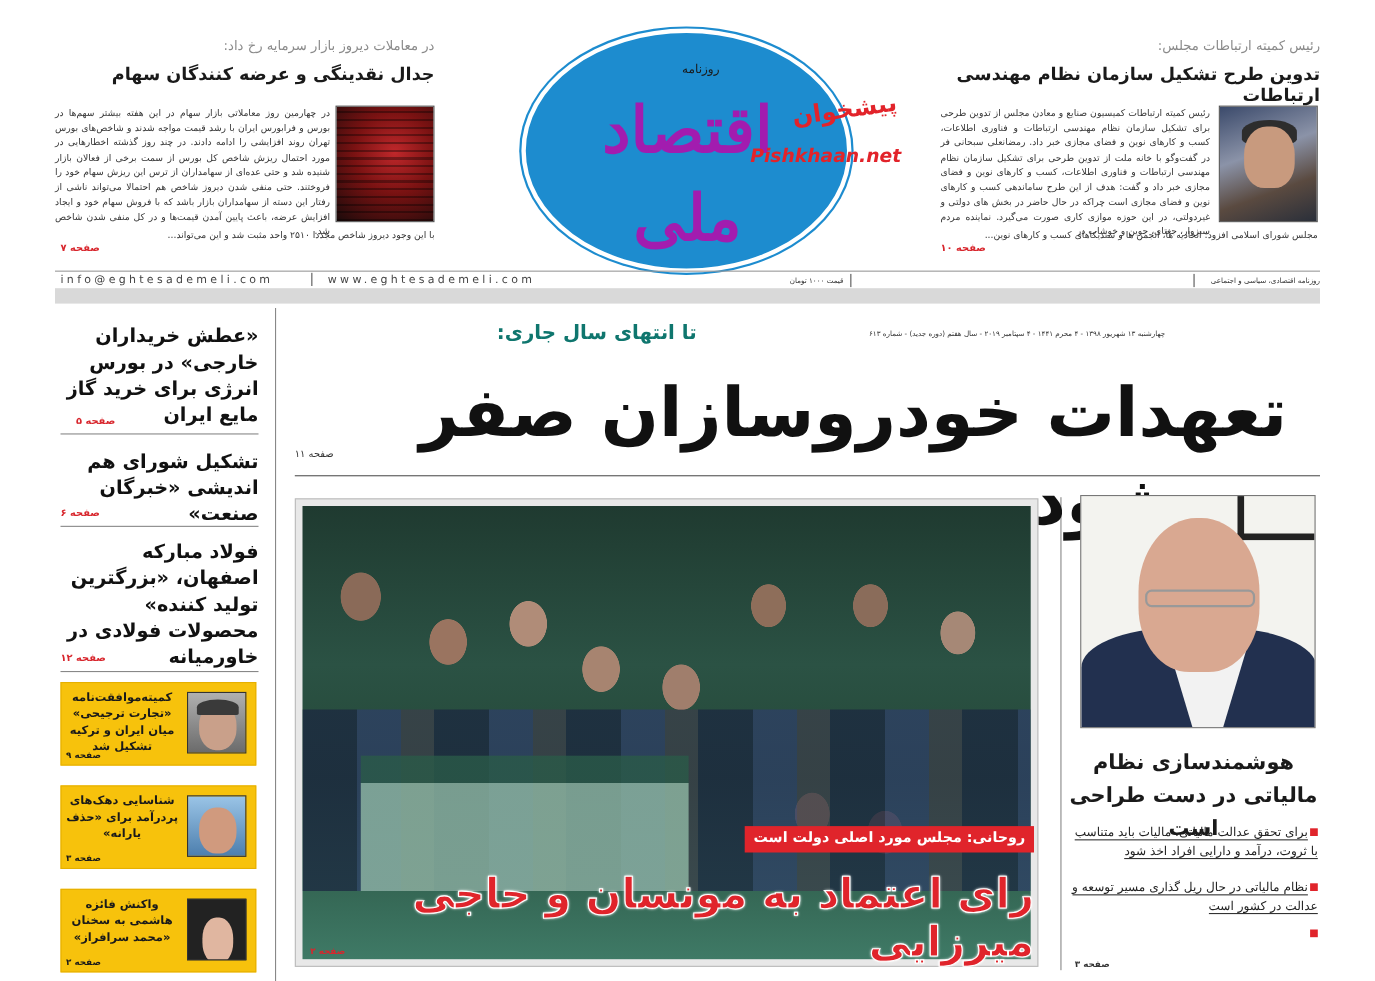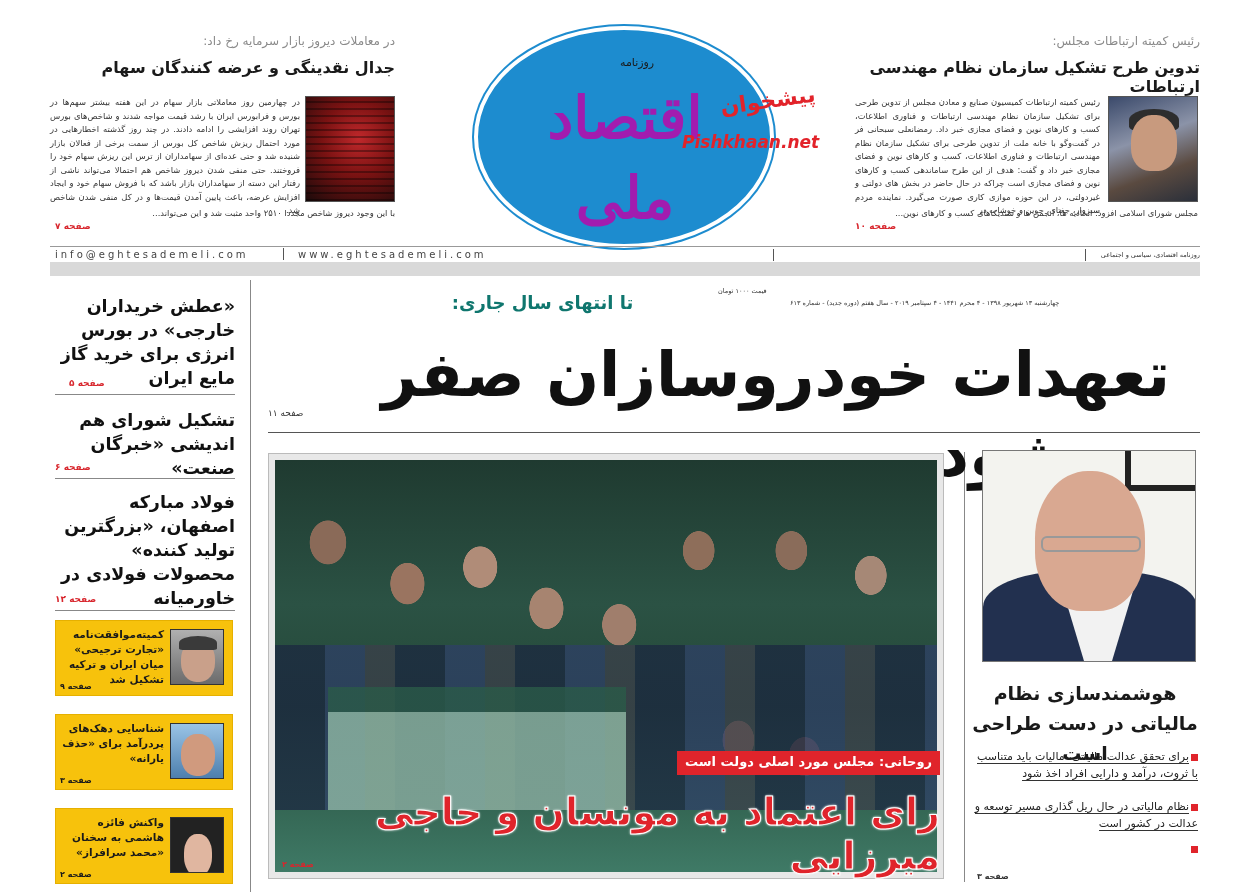--- a/index.html
+++ b/index.html
@@ -35,21 +35,21 @@
   #logo-small { position:absolute; left: 150px; top: 38px; color:#1a1a1a; font-size: 11px; font-weight: normal; }
   #watermark-fa { position:absolute; left: 250px; top: 70px; color: #e2232a; font-size: 22px; font-weight: bold; transform: rotate(-8deg); }
   #watermark-en { position:absolute; left: 212px; top: 114px; color: #e2232a; font-size: 17px; font-weight: bold; font-style: italic; direction: ltr; }
 
   
   #infobar { left: 50px; top: 246px; width: 1150px; height: 20px; border-top: 1px solid #999; }
   #infobar-shade { left: 50px; top: 262px; width: 1150px; height: 14px; background: #d9d9d9; }
   #info-email { left: 55px; top: 249px; direction: ltr; font-size: 10px; letter-spacing: 3px; color: #444; }
   #info-sep1 { left: 283px; top: 248px; width: 1px; height: 12px; background: #555; }
   #info-web { left: 298px; top: 249px; direction: ltr; font-size: 10px; letter-spacing: 3px; color: #444; }
-  #info-price { left: 718px; top: 251px; font-size: 6.5px; color: #333; margin-top: 36px; }
+  #info-price { left: 718px; top: 251px; font-size: 6.5px; color: #333; }
   #info-sep2 { left: 773px; top: 249px; width: 1px; height: 12px; background: #555; }
   #info-date { left: 790px; top: 251px; font-size: 6.5px; color: #333; margin-top: 48px; }
   #info-sep3 { left: 1085px; top: 249px; width: 1px; height: 12px; background: #555; }
   #info-paper { right: 50px; top: 251px; font-size: 6.5px; color: #333; }
 
   
   #col-rule { left: 250px; top: 280px; width: 1px; height: 612px; background: #888; }
   #col-rule2 { left: 964px; top: 452px; width: 1px; height: 430px; background: #888; }
 
   
@@ -106,21 +106,21 @@
   #lc2-title { top: 408px; }
   #lc2-page { left: 55px; top: 462px; }
   #lc2-rule { top: 478px; }
   #lc3-title { top: 490px; }
   #lc3-page { left: 55px; top: 594px; }
   #lc3-rule { top: 610px; }
 
   .ybox { left: 55px; width: 178px; background: #f7c20c; border: 1px solid #e6b000; }
   .ybox .yphoto { position:absolute; right: 8px; top: 8px; width: 54px; height: 56px; border: 1px solid #333; overflow: hidden; }
   .ybox .yface { position:absolute; left: 10px; top: 10px; width: 34px; height: 42px; border-radius: 45%; background: #c9a08a; }
-  .ybox .ytext { position:absolute; right: 68px; top: 6px; width: 106px; text-align: right; font-size: 10.5px; font-weight: bold; line-height: 15px; color: #1a1a1a; }
+  .ybox .ytext { position:absolute; right: 68px; top: 6px; width: 106px; text-align: center; font-size: 10.5px; font-weight: bold; line-height: 15px; color: #1a1a1a; }
   .ybox .ypage { position:absolute; left: 4px; bottom: 4px; font-size: 8px; font-weight: bold; color: #1a1a1a; }
   #yb1 { top: 620px; height: 76px; }
   #yb1 .yphoto { background: linear-gradient(#b0b0b0,#6b6b6b); }
   #yb1 .yface::before { content:""; position:absolute; left:-2px; top:-4px; width:38px; height:14px; border-radius:50% 50% 10% 10%; background:#3a3a3a; }
   #yb2 { top: 714px; height: 76px; }
   #yb2 .yphoto { background: linear-gradient(#9ac4e6,#4d7fae); }
   #yb2 .yface { background: #d09a7e; }
   #yb3 { top: 808px; height: 76px; }
   #yb3 .yphoto { background: #222; }
   #yb3 .yface { background: #e0b6a0; top: 16px; width: 28px; left: 13px; }

